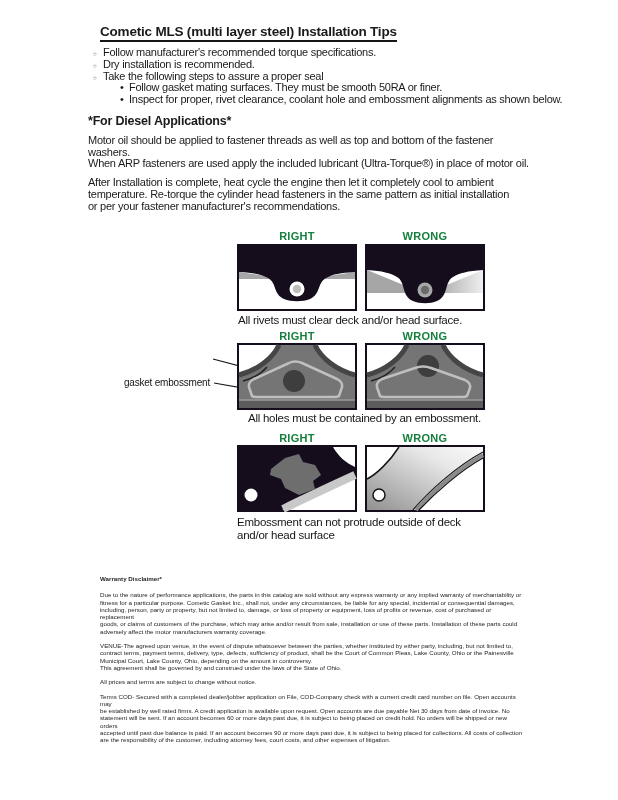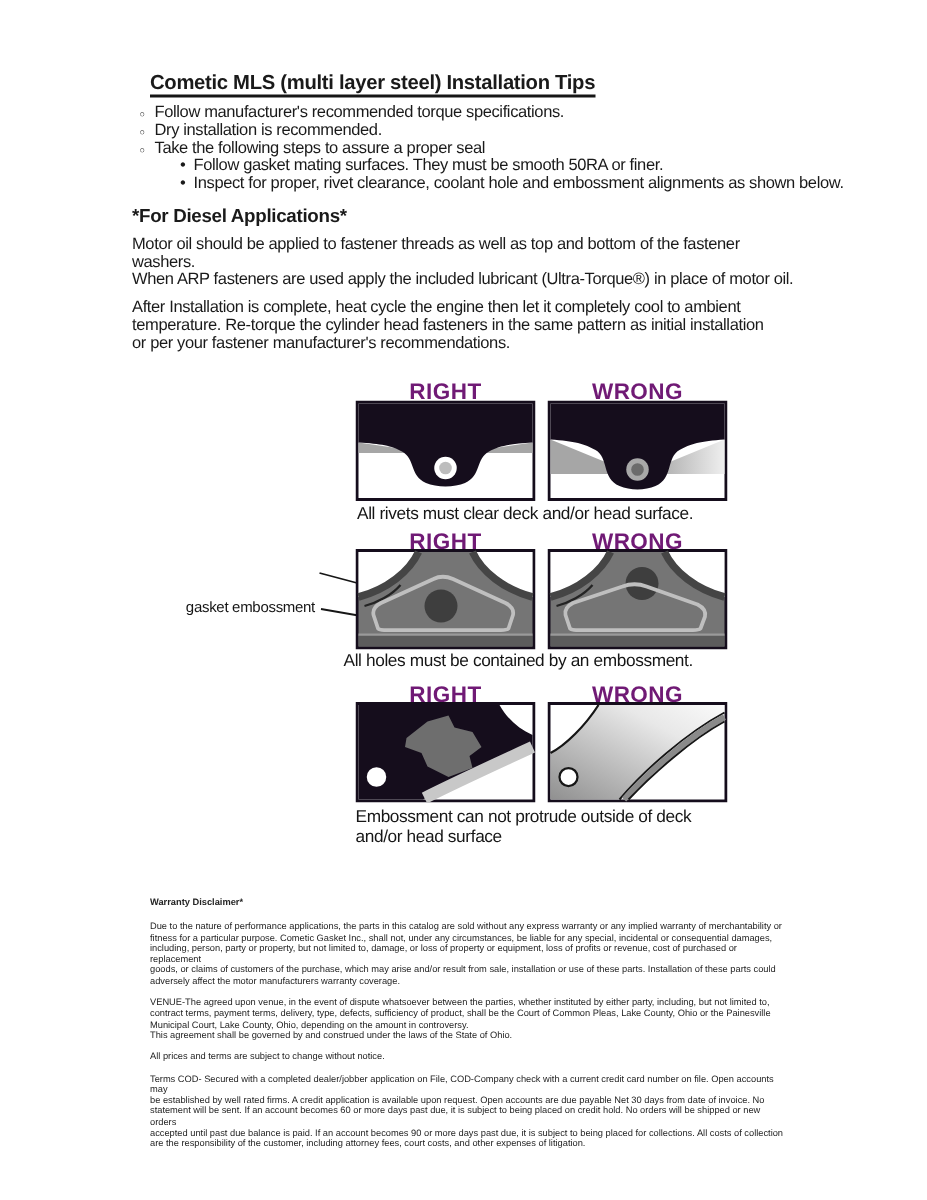--- a/index.html
+++ b/index.html
@@ -1,35 +1,35 @@
 <!DOCTYPE html>
 <html><head>
 <meta charset="utf-8">
 <style>
   html,body{margin:0;padding:0;background:#ffffff;}
   .page{
     position:relative;width:618px;height:748px;background:#ffffff;overflow:hidden;
-    font-family:"Liberation Sans",sans-serif;color:#1a1a1a;margin-top:23px;
+    font-family:"Liberation Sans",sans-serif;color:#1a1a1a;
   }
   .abs{position:absolute;}
   .doc-title{
     left:100px;top:24px;font-size:13.5px;font-weight:bold;letter-spacing:-0.2px;
     border-bottom:2px solid #161616;padding-bottom:1px;white-space:nowrap;
   }
   .bullets{left:93px;top:47px;width:470px;font-size:11px;line-height:11.8px;letter-spacing:-0.25px;}
   .bullet{position:relative;padding-left:10px;}
   .bullet::before{content:"○";position:absolute;left:0;top:2px;font-size:6px;}
   .subbullet{position:relative;margin-left:27px;padding-left:9px;}
   .subbullet::before{content:"•";position:absolute;left:0;top:0;font-size:11px;}
   .diesel{left:88px;top:116px;width:445px;font-size:11px;line-height:11.8px;letter-spacing:-0.25px;}
   .diesel-heading{font-size:12.5px;font-weight:bold;letter-spacing:-0.2px;}
   .para{white-space:pre-line;margin-top:7px;}
   .note{margin-top:11px;}
   .fig{left:0;top:0;width:618px;}
-  .fig-label{position:absolute;width:120px;text-align:center;font-size:15px;font-weight:600;letter-spacing:0.3px;color:#701a75;}
+  .fig-label{position:absolute;width:120px;text-align:center;font-size:11px;font-weight:600;letter-spacing:0.3px;color:#15803d;}
   .fig-box{position:absolute;width:120px;height:67px;}
   .fig-caption{position:absolute;font-size:11.5px;letter-spacing:-0.25px;color:#161616;white-space:pre-line;line-height:12.5px;}
   .ann{position:absolute;width:150px;text-align:right;font-size:10px;line-height:11px;letter-spacing:-0.2px;color:#161616;}
   .leader{position:absolute;left:0;top:0;pointer-events:none;}
   .warranty{left:100px;top:575px;width:425px;font-size:6.2px;line-height:7.3px;color:#242424;letter-spacing:0;}
   .warranty-heading{font-weight:bold;}
   .wpara{white-space:pre-line;margin-top:7px;}
   .page-code{left:387px;top:757px;font-size:14px;letter-spacing:0.4px;color:#be185d;}
 </style>
 </head>
@@ -111,21 +111,21 @@
       <path d="M2,2 H42 C36,15 21,27 2,32 Z" fill="#ffffff"></path>
       <path d="M42,2 C36,15 21,27 2,32" fill="none" stroke="#454545" stroke-width="5"></path>
       <path d="M78,2 H118 V32 C99,27 84,15 78,2 Z" fill="#ffffff"></path>
       <path d="M78,2 C84,15 99,27 118,32" fill="none" stroke="#454545" stroke-width="5"></path>
       <rect x="2" y="57" width="116" height="8" fill="#5c5c5c"></rect>
       <line x1="2" y1="57" x2="118" y2="57" stroke="#9a9a9a" stroke-width="1.5"></line>
       <path d="M30,24 C24,31 14,36 6,38" stroke="#242424" stroke-width="1.5" fill="none"></path>
       <circle cx="63" cy="23" r="11" fill="#3e3e3e"></circle>
       <path d="M15,53 L12,44 Q11,39 17,36 L50,25 Q58,22 66,25 L100,37 Q106,40 105,45 L102,53 Q101,54 97,54 L19,54 Q16,54 15,53 Z" fill="none" stroke="#bfbfbf" stroke-width="2.5" stroke-linejoin="round"></path>
     </svg>
-    <div class="fig-caption" style="left:229px;top:84px;">All holes must be contained by an embossment.</div>
+    <div class="fig-caption" style="left:248px;top:84px;">All holes must be contained by an embossment.</div>
   </div>
 
   <div class="abs fig" style="top:430px;height:115px;">
     <div class="fig-label" style="left:237px;top:2px;">RIGHT</div>
     <div class="fig-label" style="left:365px;top:2px;">WRONG</div>
     <svg class="fig-box" style="left:237px;top:15px;" viewBox="0 0 120 67">
       <rect x="1" y="1" width="118" height="65" fill="#ffffff" stroke="#150d1c" stroke-width="2"></rect>
       <path d="M2,2 H96 C101,11 109,18 118,22 V34 C92,44 62,57 45,65 H2 Z" fill="#150d1c"></path>
       <path d="M46,64 C68,53 94,41 118,30" stroke="#c8c8c8" stroke-width="8" fill="none"></path>
       <polygon points="34,24 48,13 62,9 66,17 78,20 84,30 76,36 78,44 62,50 48,43 44,34 33,30" fill="#6e6e6e"></polygon>

